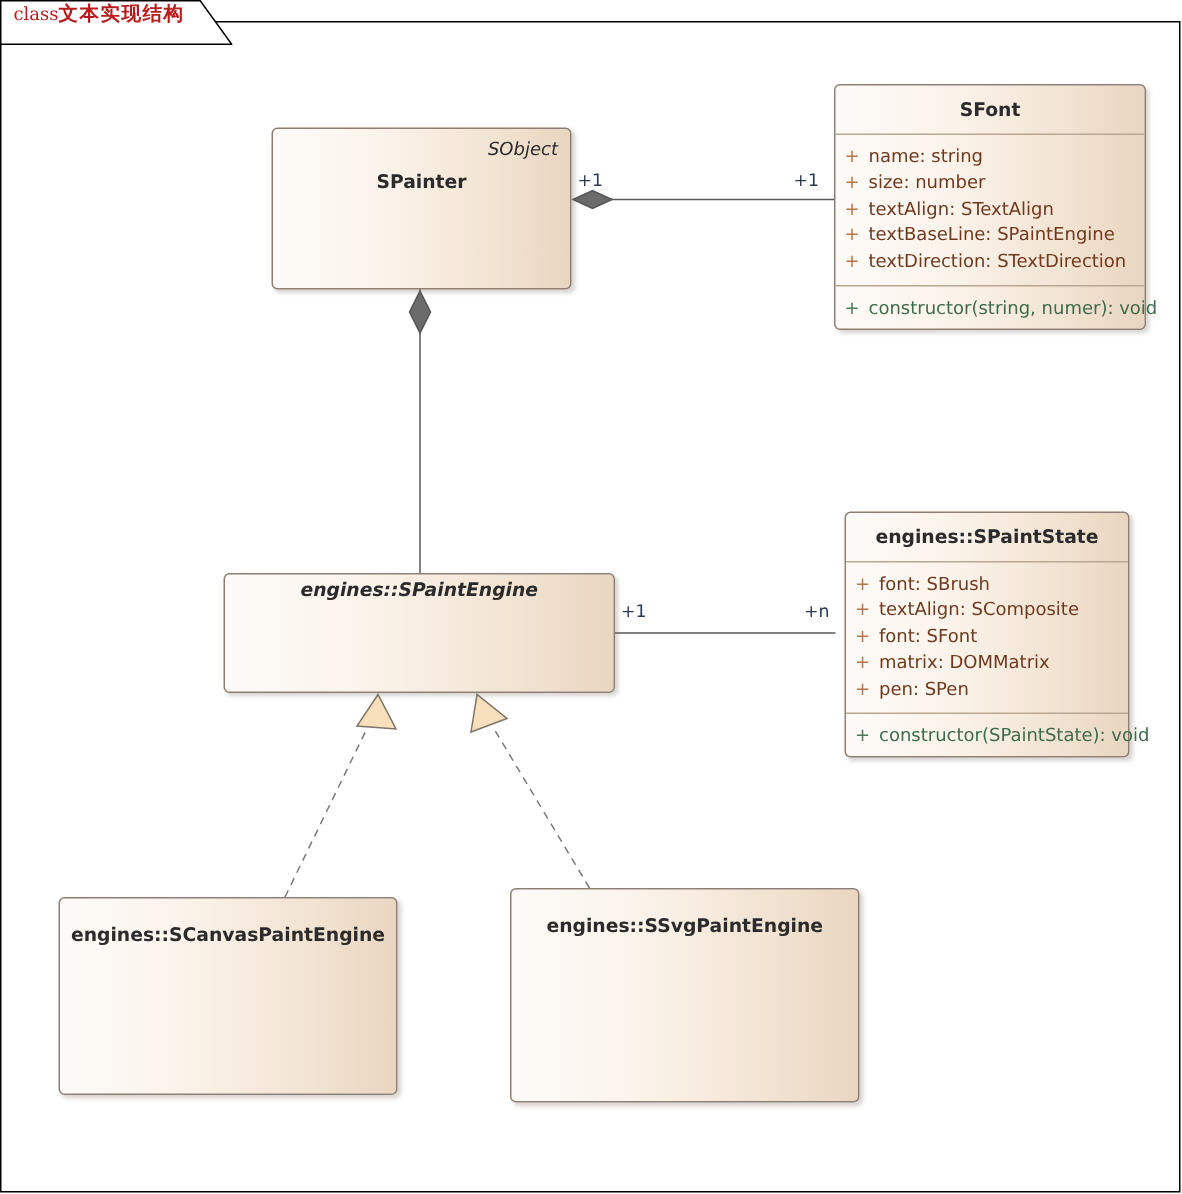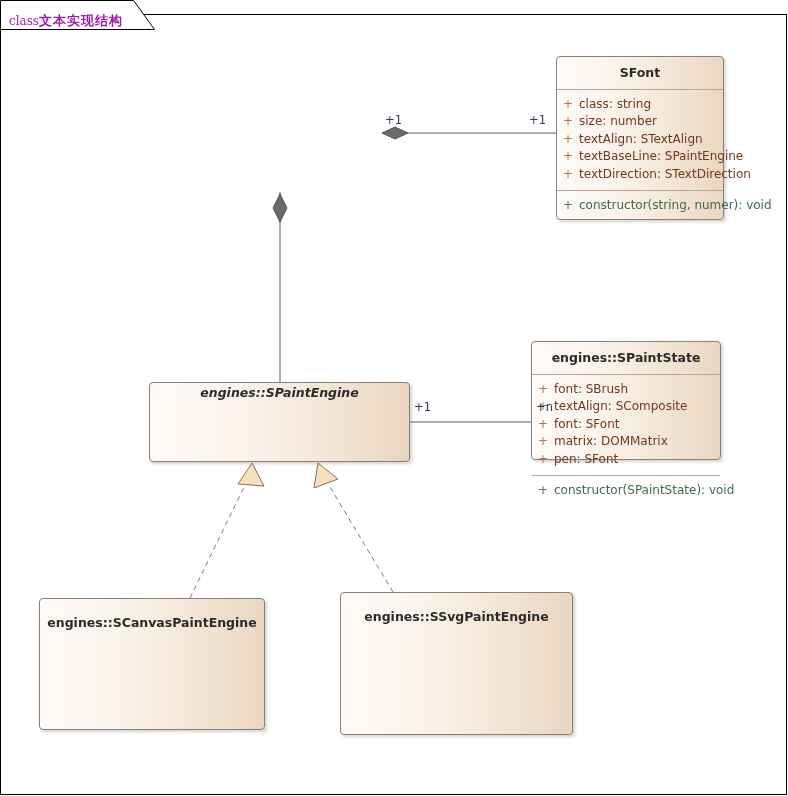--- a/index.html
+++ b/index.html
@@ -39,23 +39,23 @@
     box-sizing: border-box;
   }
   .title-tab svg {
     position: absolute;
     left: 0;
     top: 0;
   }
   .title-text {
     position: absolute;
     left: 9px;
-    top: 12px;
+    top: 0;
     font-size: 13px;
-    color: #a21caf;
+    color: #b91c1c;
     white-space: nowrap;
     letter-spacing: 0px;
   }
   .title-text .kw {
     font-family: "DejaVu Serif", "Liberation Serif", serif;
     font-size: 12px;
   }
   .title-text .cn {
     font-weight: bold;
     font-size: 13px;
@@ -187,28 +187,32 @@
       <line x1="393" y1="592" x2="330" y2="487" stroke="#7a7a7a" stroke-width="1" stroke-dasharray="5,4"></line>
       <polygon points="318,463 314,488 338,479" fill="#f8e0bd" stroke="#7d7468" stroke-width="1"></polygon>
     </g>
   </svg>
 
   <div class="mult" style="left:385px; top:113px;">+1</div>
   <div class="mult" style="left:529px; top:113px;">+1</div>
   <div class="mult" style="left:414px; top:400px;">+1</div>
   <div class="mult" style="left:536px; top:400px;">+n</div>
 
-
-  <div class="cls compart" style="left:556px; top:56px; width:168px; height:164px;">
+  <div class="cls" style="left:181px; top:85px; width:200px; height:108px;">
+    <div class="stereo">SObject</div>
+    <div class="name" style="padding-top:28px;">SPainter</div>
+  </div>
+
+  <div class="cls compart" style="left:556px; top:56px; width:208px; height:164px;">
     <div class="name">SFont</div>
     <div class="sep"></div>
     <div class="members">
       <div class="row">
         <span class="vis">+</span>
-        <span class="txt">class: string</span>
+        <span class="txt">name: string</span>
       </div>
       <div class="row">
         <span class="vis">+</span>
         <span class="txt">size: number</span>
       </div>
       <div class="row">
         <span class="vis">+</span>
         <span class="txt">textAlign: STextAlign</span>
       </div>
       <div class="row">
@@ -226,21 +230,21 @@
         <span class="vis">+</span>
         <span class="txt">constructor(string, numer): void</span>
       </div>
     </div>
   </div>
 
   <div class="cls" style="left:149px; top:382px; width:261px; height:80px;">
     <div class="name abstract" style="padding-top:3px;">engines::SPaintEngine</div>
   </div>
 
-  <div class="cls compart" style="left:531px; top:341px; width:190px; height:119px;">
+  <div class="cls compart" style="left:563px; top:341px; width:190px; height:164px;">
     <div class="name">engines::SPaintState</div>
     <div class="sep"></div>
     <div class="members">
       <div class="row">
         <span class="vis">+</span>
         <span class="txt">font: SBrush</span>
       </div>
       <div class="row">
         <span class="vis">+</span>
         <span class="txt">textAlign: SComposite</span>
@@ -248,21 +252,21 @@
       <div class="row">
         <span class="vis">+</span>
         <span class="txt">font: SFont</span>
       </div>
       <div class="row">
         <span class="vis">+</span>
         <span class="txt">matrix: DOMMatrix</span>
       </div>
       <div class="row">
         <span class="vis">+</span>
-        <span class="txt">pen: SFont</span>
+        <span class="txt">pen: SPen</span>
       </div>
     </div>
     <div class="sep"></div>
     <div class="members">
       <div class="row method">
         <span class="vis">+</span>
         <span class="txt">constructor(SPaintState): void</span>
       </div>
     </div>
   </div>

